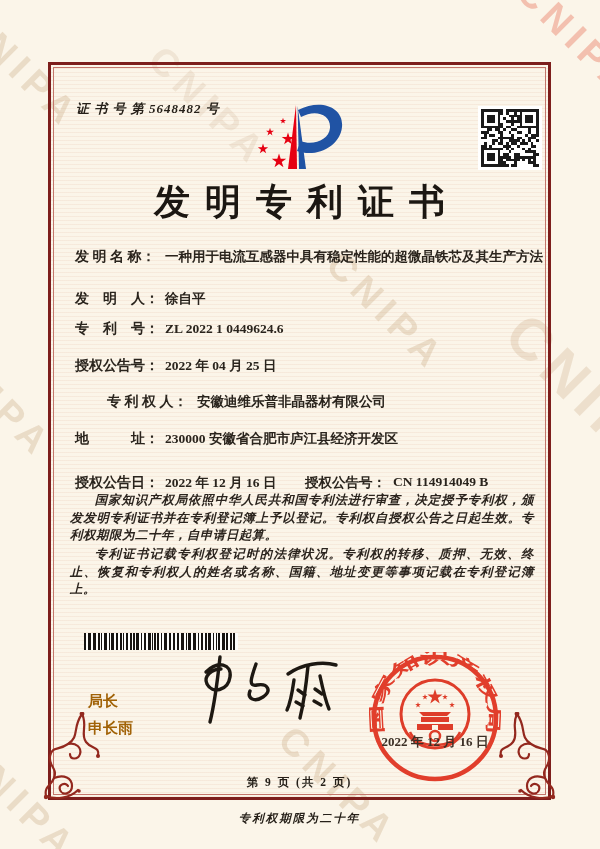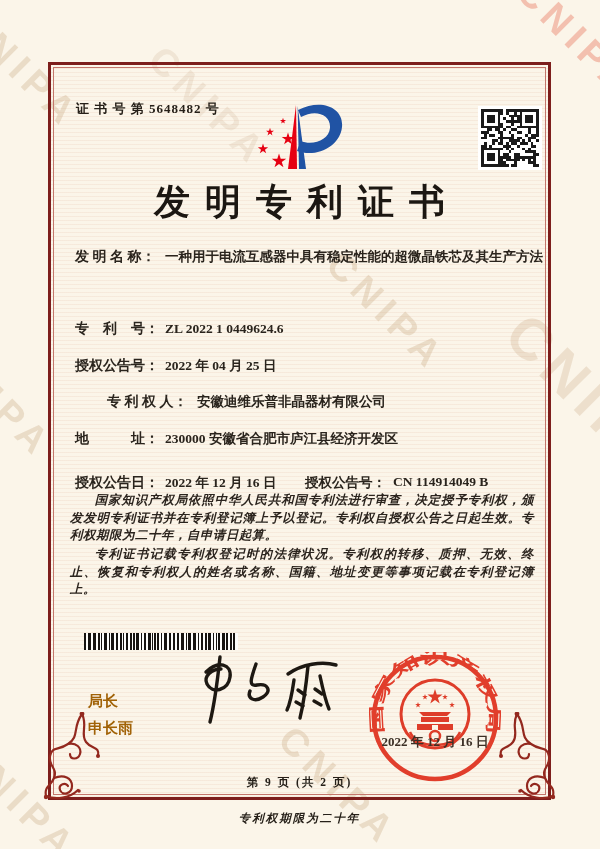--- a/index.html
+++ b/index.html
@@ -29,21 +29,21 @@
       rgba(0,0,0,0) 1px, rgba(0,0,0,0) 4px);
   }
   .frame::before{
     content:""; position:absolute; inset:2px;
     border:1px solid #c4766b; pointer-events:none;
   }
   .flourish{position:absolute; z-index:3;}
   
   .cert-no{
     position:absolute; z-index:3; left:76px; top:100px;
-    font-size:13px; font-weight:bold; letter-spacing:1px;
+    font-size:13px; font-weight:bold; letter-spacing:1px;font-style:italic;
   }
   .logo{position:absolute; z-index:3; left:252px; top:101px;}
   .qr{
     position:absolute; z-index:3; left:478px; top:106px;
     width:58px; height:58px; background:#fff; padding:3px;
   }
   .title{
     position:absolute; z-index:3; left:48px; top:178px; width:503px;
     text-align:center; font-size:36px; font-weight:bold;
     letter-spacing:15px; padding-left:15px; box-sizing:border-box;
@@ -157,20 +157,21 @@
       <rect x="0" y="42" width="21" height="21"></rect>
         <rect x="3" y="45" width="15" height="15" fill="#fff"></rect>
         <rect x="6" y="48" width="9" height="9"></rect>
       <path id="qr-modules" d="M21 0h3v3h-3zM27 0h3v3h-3zM30 0h3v3h-3zM33 0h3v3h-3zM36 0h3v3h-3zM39 0h3v3h-3zM21 3h3v3h-3zM27 3h3v3h-3zM36 3h3v3h-3zM30 6h3v3h-3zM33 6h3v3h-3zM36 6h3v3h-3zM39 6h3v3h-3zM24 9h3v3h-3zM33 9h3v3h-3zM39 9h3v3h-3zM27 12h3v3h-3zM30 12h3v3h-3zM33 12h3v3h-3zM36 12h3v3h-3zM39 12h3v3h-3zM21 15h3v3h-3zM33 15h3v3h-3zM21 18h3v3h-3zM27 18h3v3h-3zM30 18h3v3h-3zM39 18h3v3h-3zM6 21h3v3h-3zM9 21h3v3h-3zM15 21h3v3h-3zM18 21h3v3h-3zM24 21h3v3h-3zM33 21h3v3h-3zM36 21h3v3h-3zM51 21h3v3h-3zM60 21h3v3h-3zM0 24h3v3h-3zM3 24h3v3h-3zM6 24h3v3h-3zM18 24h3v3h-3zM21 24h3v3h-3zM30 24h3v3h-3zM39 24h3v3h-3zM42 24h3v3h-3zM51 24h3v3h-3zM60 24h3v3h-3zM3 27h3v3h-3zM9 27h3v3h-3zM12 27h3v3h-3zM21 27h3v3h-3zM33 27h3v3h-3zM48 27h3v3h-3zM54 27h3v3h-3zM57 27h3v3h-3zM60 27h3v3h-3zM0 30h3v3h-3zM3 30h3v3h-3zM18 30h3v3h-3zM21 30h3v3h-3zM24 30h3v3h-3zM27 30h3v3h-3zM30 30h3v3h-3zM33 30h3v3h-3zM39 30h3v3h-3zM42 30h3v3h-3zM51 30h3v3h-3zM54 30h3v3h-3zM57 30h3v3h-3zM12 33h3v3h-3zM15 33h3v3h-3zM21 33h3v3h-3zM30 33h3v3h-3zM33 33h3v3h-3zM36 33h3v3h-3zM39 33h3v3h-3zM45 33h3v3h-3zM51 33h3v3h-3zM60 33h3v3h-3zM3 36h3v3h-3zM12 36h3v3h-3zM18 36h3v3h-3zM21 36h3v3h-3zM27 36h3v3h-3zM33 36h3v3h-3zM36 36h3v3h-3zM42 36h3v3h-3zM45 36h3v3h-3zM48 36h3v3h-3zM54 36h3v3h-3zM0 39h3v3h-3zM3 39h3v3h-3zM9 39h3v3h-3zM24 39h3v3h-3zM27 39h3v3h-3zM30 39h3v3h-3zM39 39h3v3h-3zM54 39h3v3h-3zM57 39h3v3h-3zM21 42h3v3h-3zM27 42h3v3h-3zM33 42h3v3h-3zM45 42h3v3h-3zM51 42h3v3h-3zM30 45h3v3h-3zM48 45h3v3h-3zM51 45h3v3h-3zM54 45h3v3h-3zM57 45h3v3h-3zM24 48h3v3h-3zM27 48h3v3h-3zM36 48h3v3h-3zM39 48h3v3h-3zM57 48h3v3h-3zM60 48h3v3h-3zM21 51h3v3h-3zM24 51h3v3h-3zM27 51h3v3h-3zM30 51h3v3h-3zM36 51h3v3h-3zM39 51h3v3h-3zM42 51h3v3h-3zM45 51h3v3h-3zM48 51h3v3h-3zM51 51h3v3h-3zM54 51h3v3h-3zM57 51h3v3h-3zM21 54h3v3h-3zM27 54h3v3h-3zM30 54h3v3h-3zM33 54h3v3h-3zM36 54h3v3h-3zM39 54h3v3h-3zM45 54h3v3h-3zM51 54h3v3h-3zM57 54h3v3h-3zM21 57h3v3h-3zM24 57h3v3h-3zM36 57h3v3h-3zM51 57h3v3h-3zM54 57h3v3h-3zM57 57h3v3h-3zM21 60h3v3h-3zM24 60h3v3h-3zM27 60h3v3h-3zM33 60h3v3h-3zM36 60h3v3h-3zM57 60h3v3h-3zM60 60h3v3h-3z"></path>
     </g>
   </svg>
 
   <div class="title">发明专利证书</div>
 
   <div class="row" style="top:248px;"><span class="lbl">发 明 名 称：</span><span>一种用于电流互感器中具有稳定性能的超微晶铁芯及其生产方法</span></div>
+  <div class="row" style="top:290px;"><span class="lbl">发　明　人：</span><span>徐自平</span></div>
   <div class="row" style="top:320px;"><span class="lbl">专　利　号：</span><span>ZL 2022 1 0449624.6</span></div>
   <div class="row" style="top:357px;"><span class="lbl">授权公告号：</span><span>2022 年 04 月 25 日</span></div>
   <div class="row" style="top:393px;margin-left:32px;"><span class="lbl">专 利 权 人：</span><span>安徽迪维乐普非晶器材有限公司</span></div>
   <div class="row" style="top:430px;"><span class="lbl">地　　　址：</span><span>230000 安徽省合肥市庐江县经济开发区</span></div>
   <div class="row" style="top:453px;margin-top:21px;">
     <span class="lbl">授权公告日：</span><span>2022 年 12 月 16 日</span>
     <span style="position:absolute; left:230px;">授权公告号：</span>
     <span style="position:absolute; left:318px;">CN 114914049 B</span>
   </div>
 

